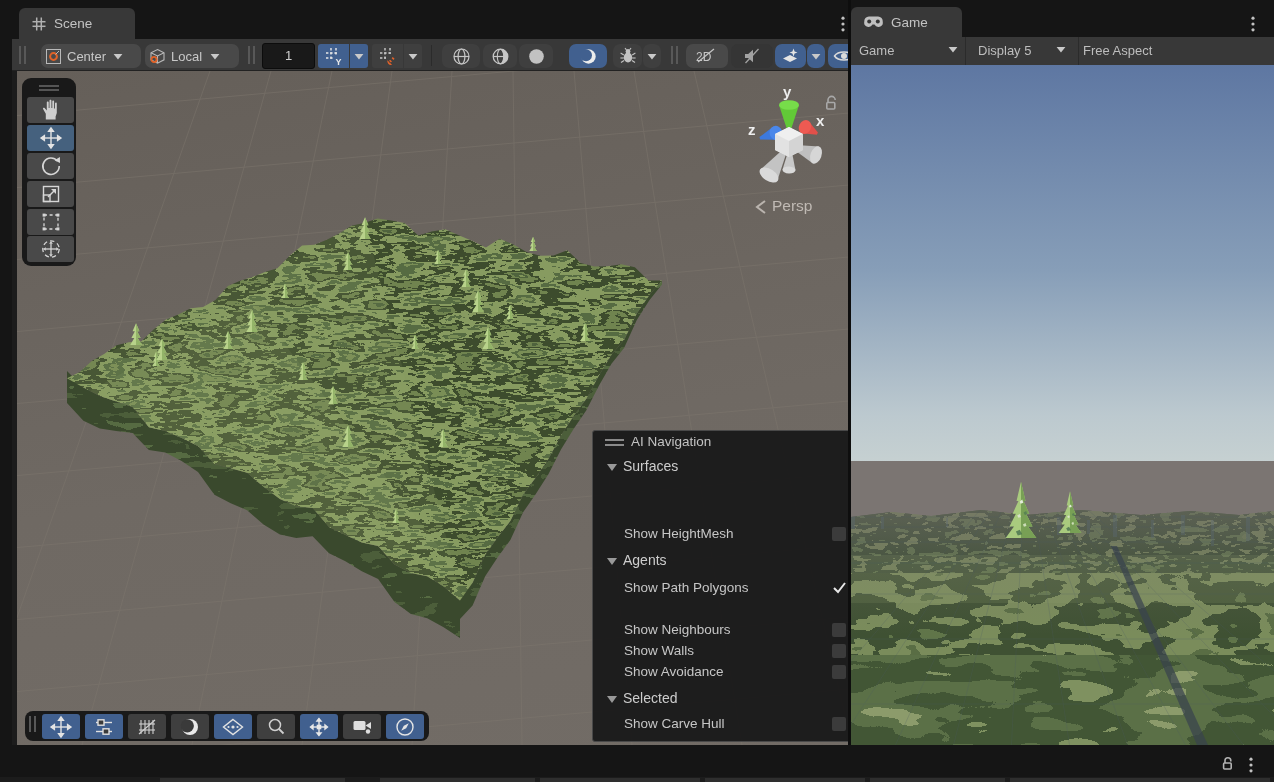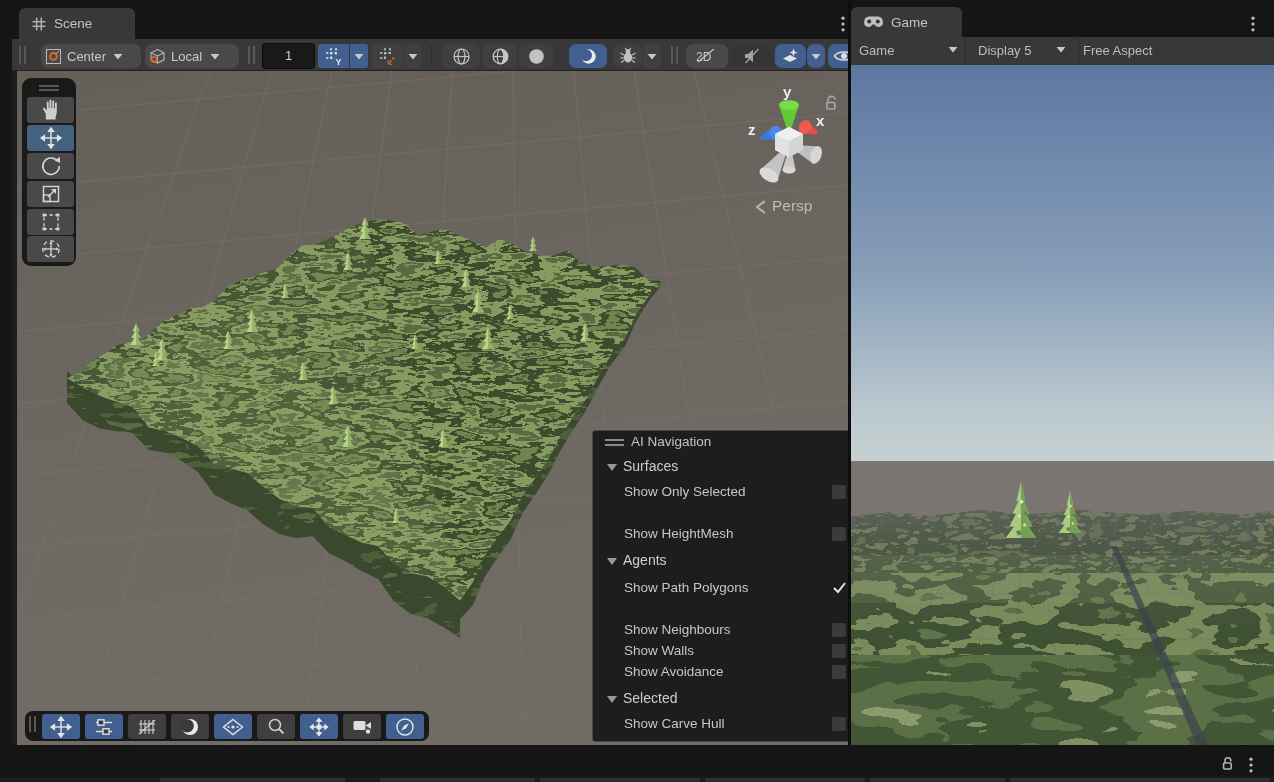--- a/index.html
+++ b/index.html
@@ -490,24 +490,20 @@
         </svg>
       </div>
 
     <div id="ainav" class="abs">
       <div style="position:absolute;left:12px;top:8px;width:19px;height:2px;background:#8a8a8a;"></div>
       <div style="position:absolute;left:12px;top:13px;width:19px;height:2px;background:#8a8a8a;"></div>
       <div style="position:absolute;left:38px;top:3px;color:#c2c2c2;">AI Navigation</div>
       <div class="row" style="top:26px;">
           <div class="tri" style="left:14px;top:7px;"></div>
           <div class="sect">Surfaces</div>
-        </div>
-      <div class="row" style="top:51px;">
-          <div class="lbl">Show Only Selected</div>
-          <div class="cb"></div>
         </div>
       <div class="row" style="top:93px;">
           <div class="lbl">Show HeightMesh</div>
           <div class="cb"></div>
         </div>
       <div class="row" style="top:120px;">
           <div class="tri" style="left:14px;top:7px;"></div>
           <div class="sect">Agents</div>
         </div>
       <div class="row" style="top:147px;">

